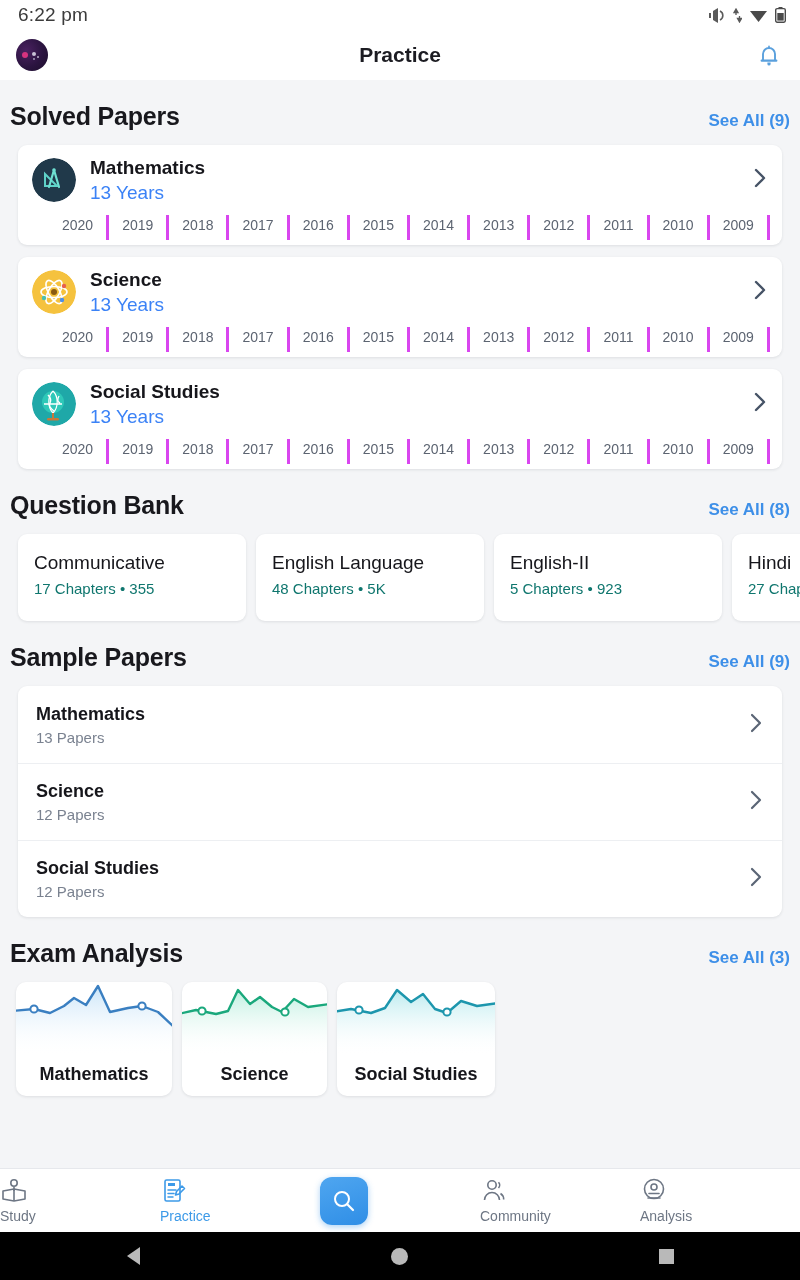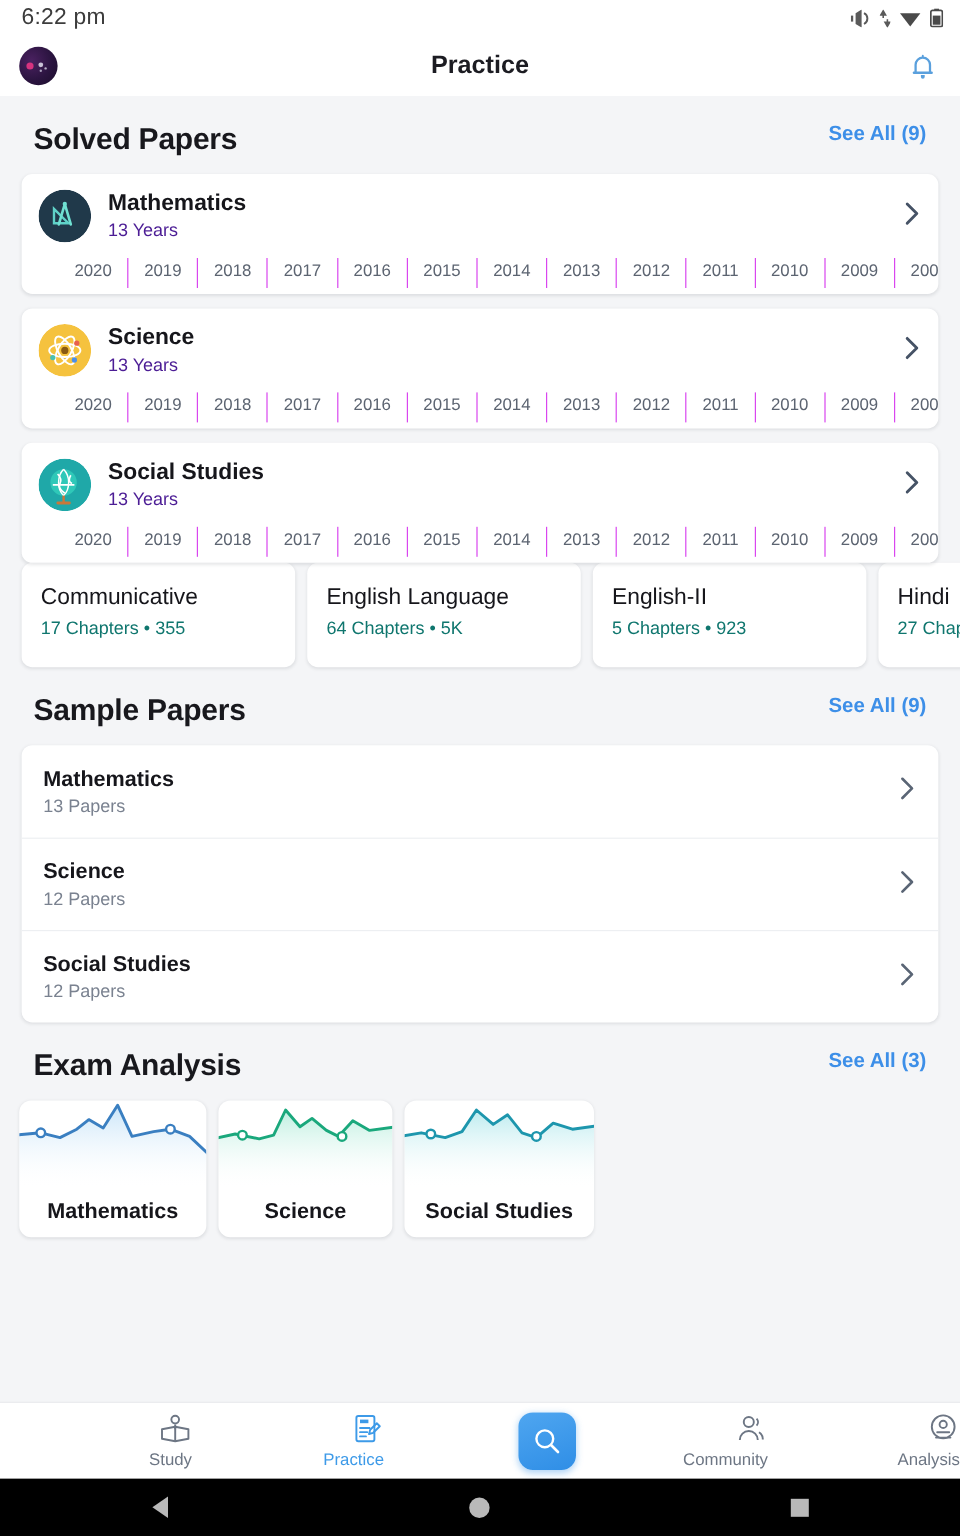--- a/index.html
+++ b/index.html
@@ -40,44 +40,44 @@
   .appbar .title {
     position: absolute; left: 0; right: 0; text-align: center;
     font-size: 21px; font-weight: bold; color: #1c1c22; pointer-events: none;
   }
   .bell { margin-left: auto; width: 30px; height: 30px; display: flex; align-items: center; justify-content: center; }
 
   
   .body { flex: 1 1 auto; overflow: hidden; position: relative; }
 
   .section-head {
-    display: flex; align-items: flex-start; justify-content: space-between;
-    padding: 0 28px; margin-top: 22px; margin-bottom: 14px;
+    display: flex; align-items: flex-end; justify-content: space-between;
+    padding: 0 10px; margin-top: 22px; margin-bottom: 14px;
   }
   .section-title { font-size: 25px; font-weight: bold; color: #18181d; letter-spacing: -.2px; }
   .see-all { font-size: 17px; font-weight: bold; color: #3d8fe8; }
 
   
   .solved-list { padding: 0 18px; display: flex; flex-direction: column; gap: 12px; }
   .solved-card {
     background: #ffffff; border-radius: 9px; height: 100px;
     box-shadow: 0 1px 3px rgba(20,25,40,.10);
     overflow: hidden; position: relative;
   }
   .solved-top { display: flex; align-items: center; height: 70px; padding: 0 14px; }
   .subj-icon { width: 44px; height: 44px; border-radius: 50%; flex: 0 0 44px; position: relative; overflow: hidden; }
   .subj-icon svg { position: absolute; inset: 0; }
   .solved-text { margin-left: 14px; display: flex; flex-direction: column; gap: 3px; }
   .solved-name { font-size: 19px; font-weight: bold; color: #16161b; }
-  .solved-sub { font-size: 15px; color: #4c1d95; }
+  .solved-sub { font-size: 19px; color: #3b82f6; }
   .chev { margin-left: auto; color: #4a5566; }
   .years-row { display: flex; padding-left: 32px; }
   .year-chip {
     font-size: 14px; color: #5c6471; padding: 2px 13px 7px 13px;
-    border-left: 1px solid #d946ef; white-space: nowrap;
+    border-left: 3px solid #d946ef; white-space: nowrap;
   }
   .year-chip:first-child { border-left: none; padding-left: 12px; }
 
   
   .qb-row { display: flex; gap: 10px; padding-left: 18px; }
   .qb-card {
     background: #ffffff; border-radius: 9px; flex: 0 0 228px; height: 87px;
     box-shadow: 0 1px 3px rgba(20,25,40,.10);
     padding: 18px 16px 0 16px; overflow: hidden;
   }
@@ -108,21 +108,21 @@
   }
   .ea-card .spark { position: absolute; left: 0; top: 0; width: 100%; height: 74px; }
   .ea-label { font-size: 18px; font-weight: bold; color: #16161b; position: relative; }
 
   
   .bottomnav {
     flex: 0 0 64px; height: 64px; background: #ffffff;
     border-top: 1px solid #e6e8ec;
     display: flex; align-items: center; position: relative;
   }
-  .navitem { flex: 1 1 0; display: flex; flex-direction: column; align-items: flex-end; gap: 3px; }
+  .navitem { flex: 1 1 0; display: flex; flex-direction: column; align-items: flex-start; gap: 3px; }
   .navitem .lbl { font-size: 14px; color: #6d7684; }
   .navitem.active .lbl { color: #3d9ae8; }
   .fab {
     width: 48px; height: 48px; border-radius: 12px;
     background: linear-gradient(160deg, #4fa6f0 0%, #2f8ee6 100%);
     display: flex; align-items: center; justify-content: center;
     box-shadow: 0 2px 6px rgba(47,142,230,.40);
   }
 
   
@@ -299,28 +299,32 @@
           <div class="year-chip">2012</div>
           <div class="year-chip">2011</div>
           <div class="year-chip">2010</div>
           <div class="year-chip">2009</div>
           <div class="year-chip">2008</div>
         </div>
       </div>
 
     </div>
 
+    <div class="section-head">
+      <div class="section-title">Question Bank</div>
+      <div class="see-all">See All (8)</div>
+    </div>
     <div class="qb-row">
       <div class="qb-card">
         <div class="qb-name">Communicative</div>
         <div class="qb-sub">17 Chapters • 355</div>
       </div>
       <div class="qb-card">
         <div class="qb-name">English Language</div>
-        <div class="qb-sub">64 Chapters • 5K</div>
+        <div class="qb-sub">48 Chapters • 5K</div>
       </div>
       <div class="qb-card">
         <div class="qb-name">English-II</div>
         <div class="qb-sub">5 Chapters • 923</div>
       </div>
       <div class="qb-card">
         <div class="qb-name">Hindi</div>
         <div class="qb-sub">27 Chapters</div>
       </div>
     </div>

